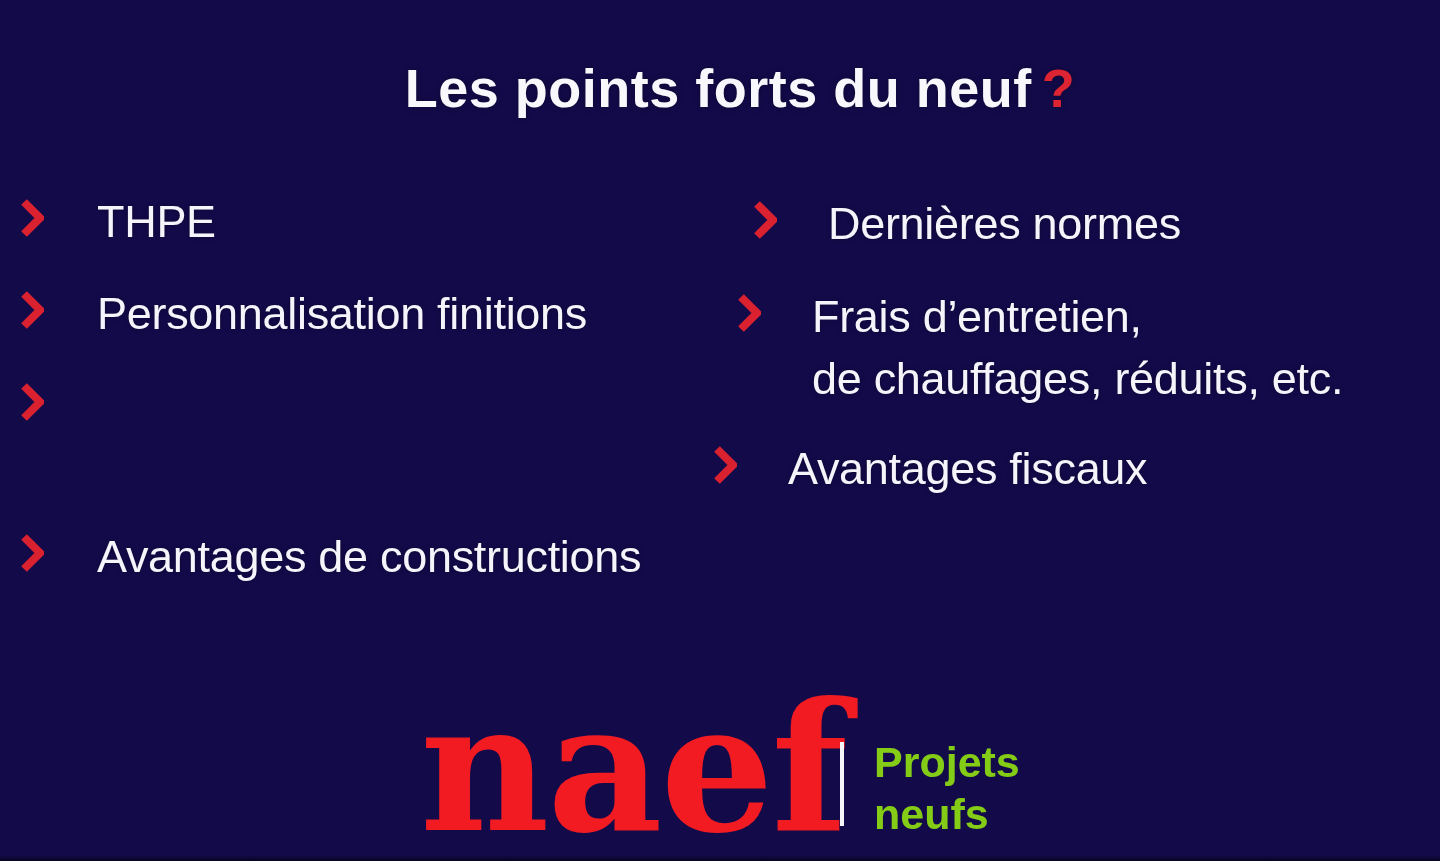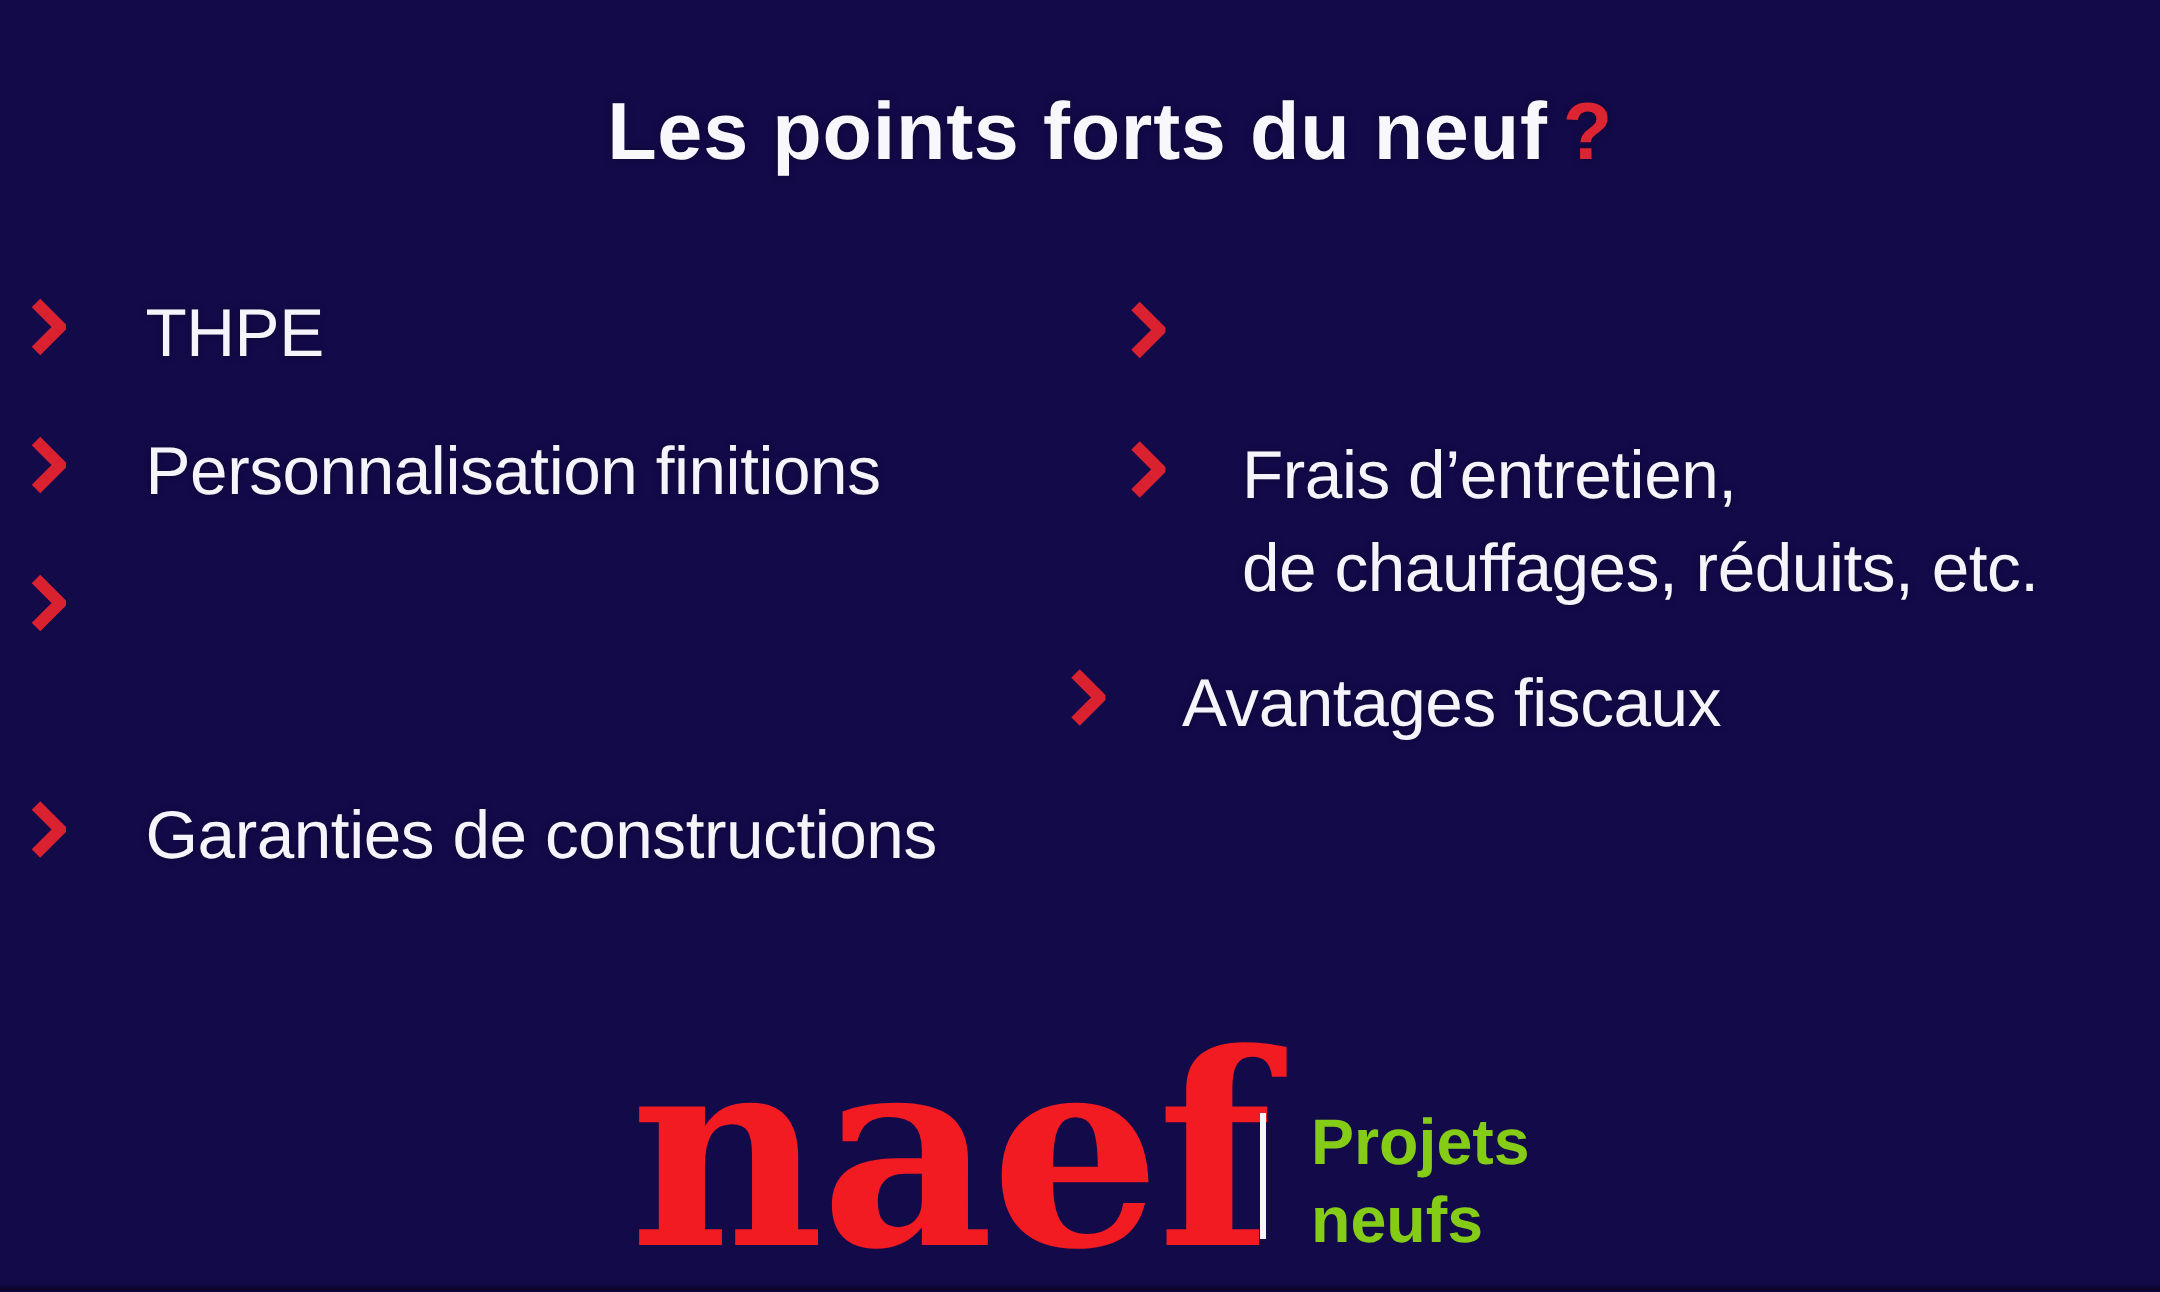--- a/index.html
+++ b/index.html
@@ -61,21 +61,21 @@
     margin-left: 51px;
   }
 
   
   .pt-l0 { left: 20px; top: 191px; }
   .pt-l1 { left: 20px; top: 283px; }
   .pt-l2 { left: 20px; top: 375px; }
   .pt-l3 { left: 20px; top: 526px; }
   
   .pt-r0 { left: 753px; top: 193px; }
-  .pt-r1 { left: 753px; top: 286px; justify-content: space-between; }
+  .pt-r1 { left: 737px; top: 286px; justify-content: space-between; }
   .pt-r2 { left: 713px; top: 438px; }
 
   
   .logo {
     position: absolute;
     left: 0;
     top: 652px;
     width: 100%;
     height: 201px;
   }
@@ -144,27 +144,28 @@
   <div class="point pt-l2 col-left">
     <svg class="chevron-icon" width="24" height="40" viewBox="0 0 24 40" aria-hidden="true">
       <path d="M4 4 L20 20 L4 36" fill="none" stroke="#d92130" stroke-width="8" stroke-linejoin="miter" stroke-miterlimit="10"></path>
     </svg>
   </div>
 
   <div class="point pt-l3 col-left">
     <svg class="chevron-icon" width="24" height="40" viewBox="0 0 24 40" aria-hidden="true">
       <path d="M4 4 L20 20 L4 36" fill="none" stroke="#d92130" stroke-width="8" stroke-linejoin="miter" stroke-miterlimit="10"></path>
     </svg>
-    <div class="point-label">Garanties de constructions</div>
+    <div class="point-label">Avantages de constructions</div>
   </div>
 
   <div class="point pt-r0 col-right">
     <svg class="chevron-icon" width="24" height="40" viewBox="0 0 24 40" aria-hidden="true">
       <path d="M4 4 L20 20 L4 36" fill="none" stroke="#d92130" stroke-width="8" stroke-linejoin="miter" stroke-miterlimit="10"></path>
     </svg>
+    <div class="point-label">Dernières normes</div>
   </div>
 
   <div class="point pt-r1 col-right">
     <svg class="chevron-icon" width="24" height="40" viewBox="0 0 24 40" aria-hidden="true">
       <path d="M4 4 L20 20 L4 36" fill="none" stroke="#d92130" stroke-width="8" stroke-linejoin="miter" stroke-miterlimit="10"></path>
     </svg>
     <div class="point-label">Frais d’entretien,
 de chauffages, réduits, etc.</div>
   </div>
 

